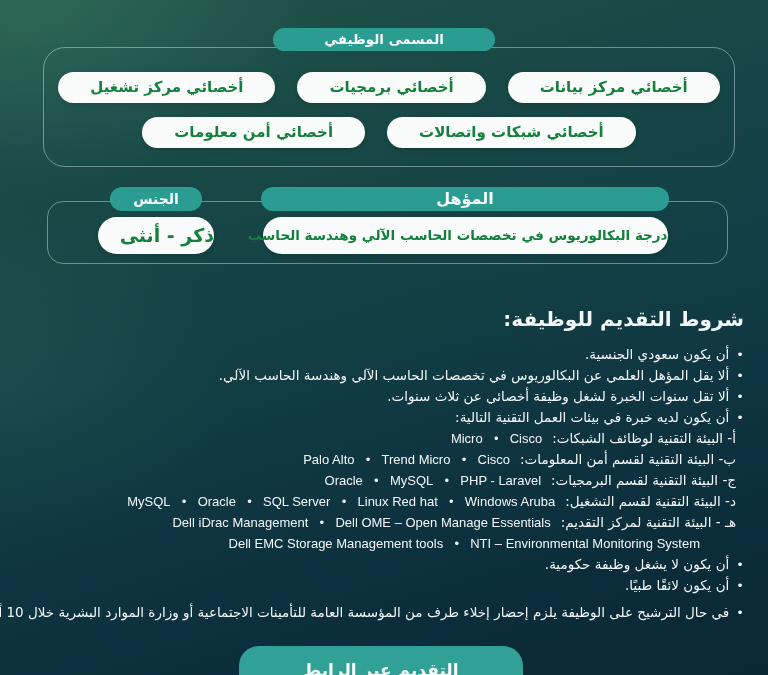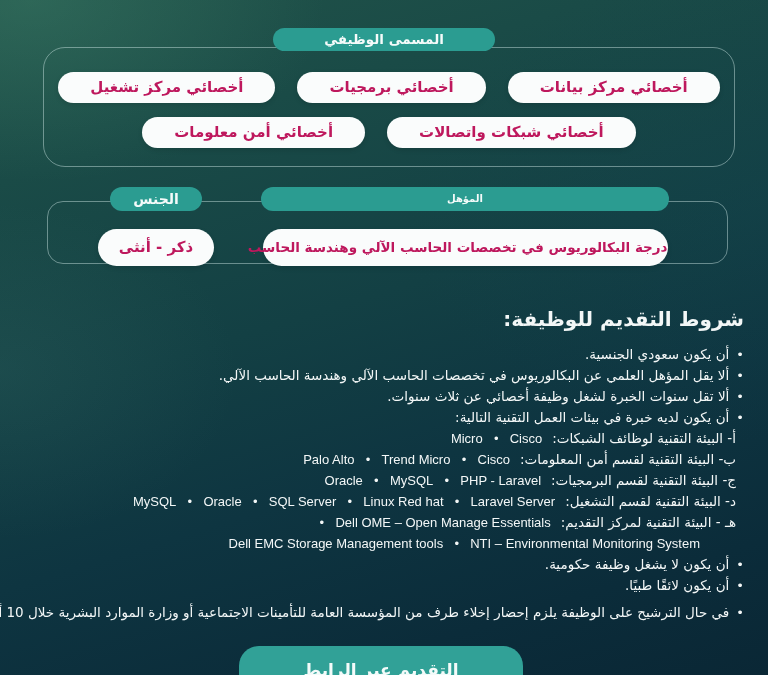--- a/index.html
+++ b/index.html
@@ -29,45 +29,44 @@
     background:#2b9c91;
     color:#f4fbfa;
     font-weight:700;
     text-align:center;
     border-radius:12px;
     box-sizing:border-box;
     white-space:nowrap;
   }
   .pill{
     background:#fafcfc;
-    color:#be185d;
+    color:#15803d;
     font-weight:700;
-    text-align:center;
     border-radius:16px;
     white-space:nowrap;
     box-sizing:border-box;
     box-shadow:0 2px 5px rgba(0,0,0,0.12);
   }
   
   .titles-box{ left:43px; top:47px; width:692px; height:120px;
     display:flex; flex-direction:column; align-items:center;
     padding-top:24px; row-gap:14px; }
   .title-badge{ position:absolute; left:50%; transform:translateX(-50%);
     top:28px; width:222px; height:23px; line-height:23px; font-size:13.5px; z-index:2;}
   .pill-row{ display:flex; justify-content:center; column-gap:22px; }
   .job-pill{ height:31px; line-height:31px; padding:0 32px; font-size:15px; }
   
   .qual-box{ left:47px; top:201px; width:681px; height:63px; border-radius:16px; }
-  .float-group{ position:absolute; top:-15px; display:flex; flex-direction:column; align-items:center; row-gap:18px;}
+  .float-group{ position:absolute; top:-15px; display:flex; flex-direction:column; align-items:center; row-gap:6px;}
   .group-qual{ right:58px; }
   .group-gender{ left:50px; }
-  .qual-badge{ width:408px; height:24px; line-height:24px; font-size:10px; }
+  .qual-badge{ width:408px; height:24px; line-height:24px; font-size:16px; }
   .gender-badge{ width:92px; height:24px; line-height:24px; font-size:14px; }
   .qual-pill{ width:405px; height:37px; line-height:37px; font-size:13.5px; border-radius:18.5px;}
-  .gender-pill{ width:116px; height:37px; line-height:37px; font-size:15px; border-radius:18.5px;}
+  .gender-pill{ width:116px; height:37px; line-height:37px; font-size:19px; border-radius:18.5px;}
   
   .req-heading{
     position:absolute; right:24px; top:290px;
     font-size:20px; font-weight:700; white-space:nowrap;text-align:center;
   }
   .req-list{
     position:absolute; right:24px; top:344px;
     display:flex; flex-direction:column; align-items:flex-start;
     font-size:13.5px;
   }
@@ -161,35 +160,36 @@
       <span>ج- البيئة التقنية لقسم البرمجيات:</span>
       <span class="tech-item">PHP - Laravel</span>
       <span class="tech-sep">•</span>
       <span class="tech-item">MySQL</span>
       <span class="tech-sep">•</span>
       <span class="tech-item">Oracle</span>
     </div>
 
     <div class="tech-row">
       <span>د- البيئة التقنية لقسم التشغيل:</span>
-      <span class="tech-item">Laravel Server</span>
+      <span class="tech-item">Windows Aruba</span>
       <span class="tech-sep">•</span>
       <span class="tech-item">Linux Red hat</span>
       <span class="tech-sep">•</span>
       <span class="tech-item">SQL Server</span>
       <span class="tech-sep">•</span>
       <span class="tech-item">Oracle</span>
       <span class="tech-sep">•</span>
       <span class="tech-item">MySQL</span>
     </div>
 
     <div class="tech-row">
       <span>هـ - البيئة التقنية لمركز التقديم:</span>
       <span class="tech-item">Dell OME – Open Manage Essentials</span>
       <span class="tech-sep">•</span>
+      <span class="tech-item">Dell iDrac Management</span>
     </div>
 
     <div class="tech-row tech-extra">
       <span class="tech-item">NTI – Environmental Monitoring System</span>
       <span class="tech-sep">•</span>
       <span class="tech-item">Dell EMC Storage Management tools</span>
     </div>
 
     <div class="req-row">
       <span class="req-marker">•</span>

